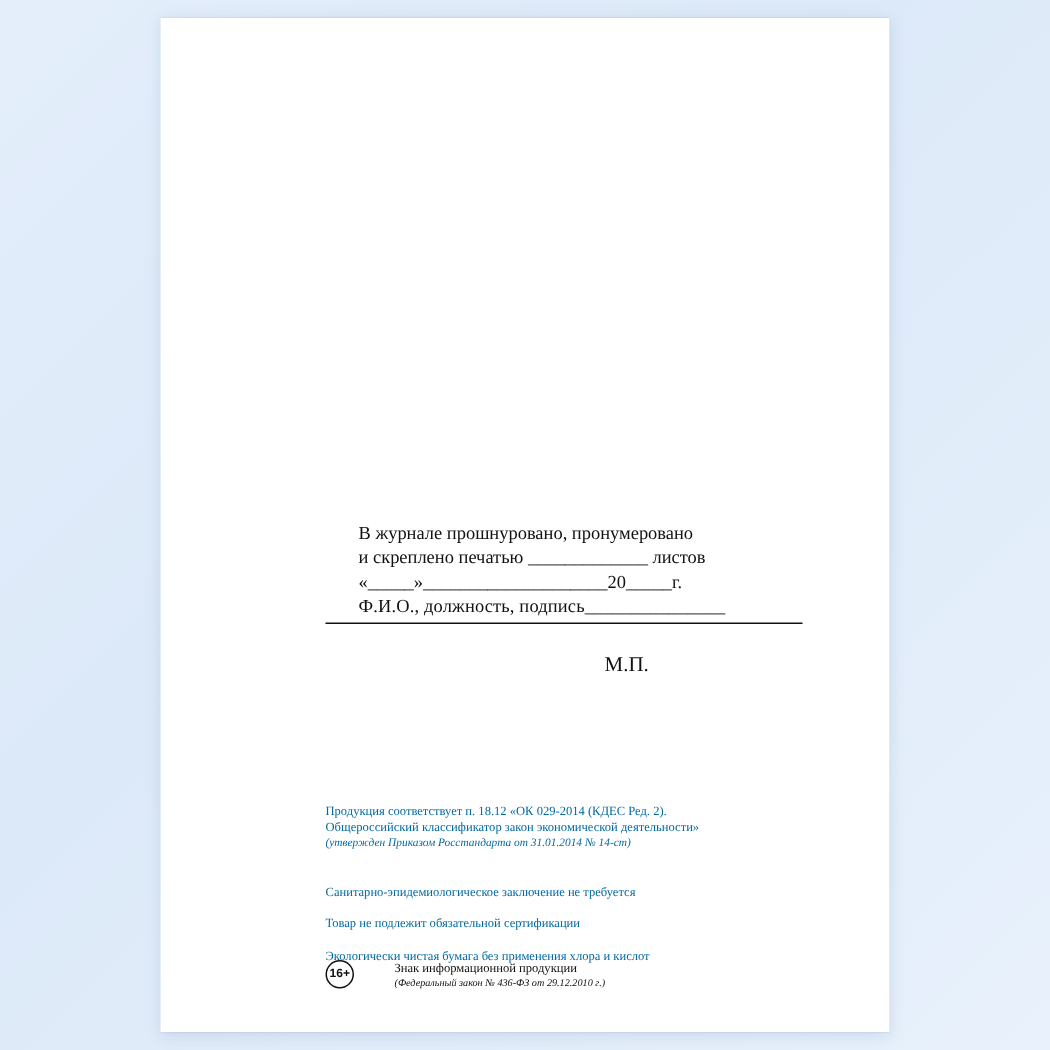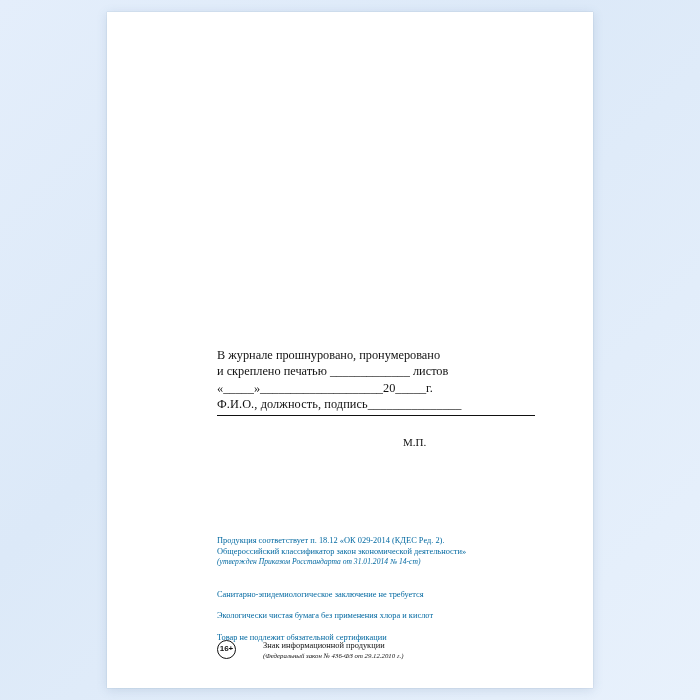--- a/index.html
+++ b/index.html
@@ -42,35 +42,36 @@
     position: absolute;
     left: 110px;
     top: 335px;
     width: 330px;
     color: #111;
     font-size: 12.3px;
     line-height: 16.4px;
   }
   .mid-block .line {
     white-space: nowrap;
+    margin-left: 22px;
   }
   .mid-block .line.sign {
     letter-spacing: 0.1px;
   }
   .rule {
     margin-top: 2px;
     width: 318px;
     border-bottom: 1px solid #111;
     height: 0;
   }
   .mp {
     position: absolute;
     left: 296px;
     top: 424px;
-    font-size: 11px;
+    font-size: 14px;
     color: #111;
   }
 
   
   .legal {
     position: absolute;
     left: 110px;
     top: 524px;
     width: 350px;
     color: #0369a1;
@@ -146,22 +147,22 @@
       </div>
 
       <div class="mp">М.П.</div>
 
       <div class="legal">
         <div class="p tight">Продукция соответствует п. 18.12 «ОК 029-2014 (КДЕС Ред. 2).</div>
         <div class="p tight">Общероссийский классификатор закон экономической деятельности»</div>
         <div class="p small-it">(утвержден Приказом Росстандарта от 31.01.2014 № 14-ст)</div>
         <div style="height:11px"></div>
         <div class="p">Санитарно-эпидемиологическое заключение не требуется</div>
+        <div class="p">Товар не подлежит обязательной сертификации</div>
         <div class="p">Экологически чистая бумага без применения хлора и кислот</div>
-        <div class="p">Товар не подлежит обязательной сертификации</div>
       </div>
 
       <div class="age-row">
         <div class="age-badge">16+</div>
         <div class="age-text">
           <div class="t1">Знак информационной продукции</div>
           <div class="t2">(Федеральный закон № 436-ФЗ от 29.12.2010 г.)</div>
         </div>
       </div>
 

